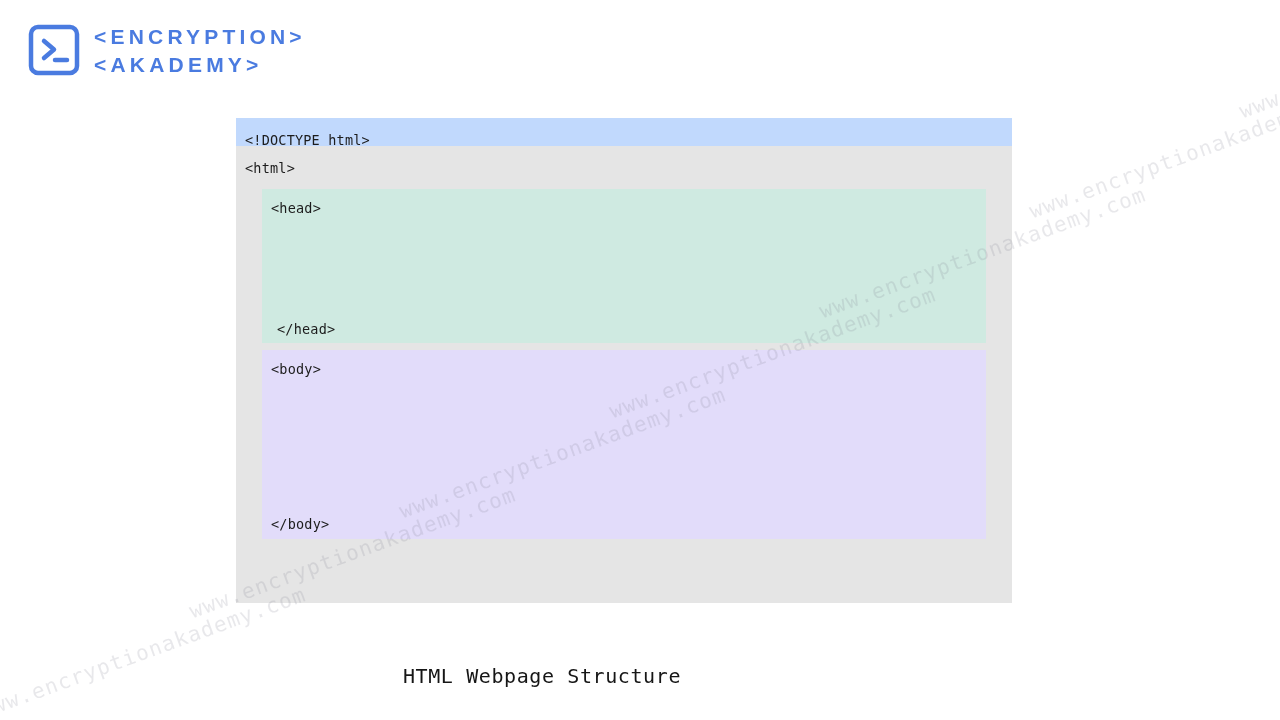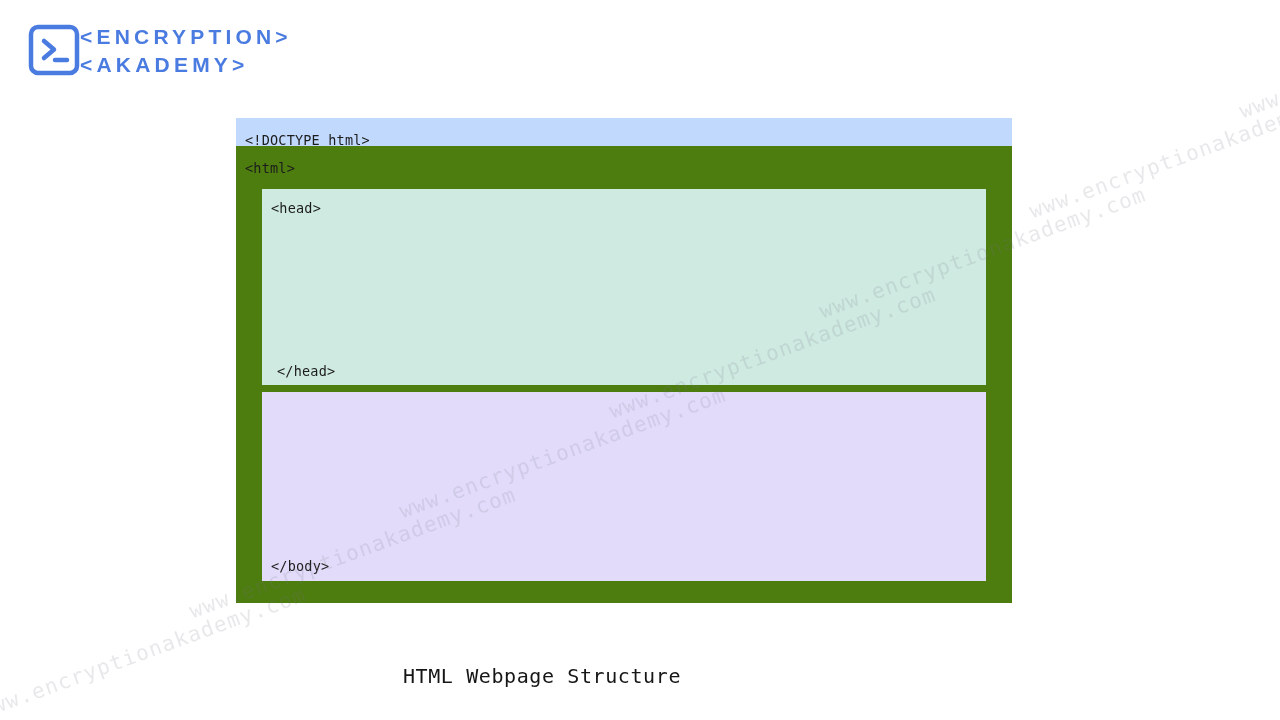--- a/index.html
+++ b/index.html
@@ -36,20 +36,21 @@
     user-select: none;
   }
 
   
   #brand {
     position: absolute;
     left: 28px;
     top: 24px;
     display: flex;
     align-items: center;
+    gap: 14px;
     z-index: 10;
   }
   #brand-mark {
     width: 52px;
     height: 52px;
     flex: 0 0 auto;
   }
   #brand-text {
     display: flex;
     flex-direction: column;
@@ -87,34 +88,34 @@
 
   
   #doctype-block {
     background: #c1d9fd;
     height: 28px;
     padding: 13px 0 0 9px;
   }
 
   
   #html-block {
-    background: #4d7c0f;
+    background: #e5e5e5;
     padding: 14px 0 0 9px;
     height: 457px;
     box-sizing: border-box;
   }
   #html-open-label { margin-bottom: 0; }
 
   
   #head-block {
     background: #cfeae1;
     margin-left: 17px;
     margin-top: 13px;
     margin-right: 26px;
-    height: 196px;
+    height: 154px;
     box-sizing: border-box;
     padding: 11px 0 0 9px;
     position: relative;
   }
   #head-close-label {
     position: absolute;
     left: 15px;
     bottom: 6px;
   }
 
@@ -179,20 +180,21 @@
 
   <div class="code-block" id="html-block">
     <div class="code-label" id="html-open-label">&lt;html&gt;</div>
 
     <div class="code-block" id="head-block">
       <div class="code-label">&lt;head&gt;</div>
       <div class="code-label" id="head-close-label">&lt;/head&gt;</div>
     </div>
 
     <div class="code-block" id="body-block">
+      <div class="code-label">&lt;body&gt;</div>
       <div class="code-label" id="body-close-label">&lt;/body&gt;</div>
     </div>
 
   </div>
 
 </div>
 
 <div id="caption">HTML Webpage Structure</div>
 
 <div id="watermark-layer">

